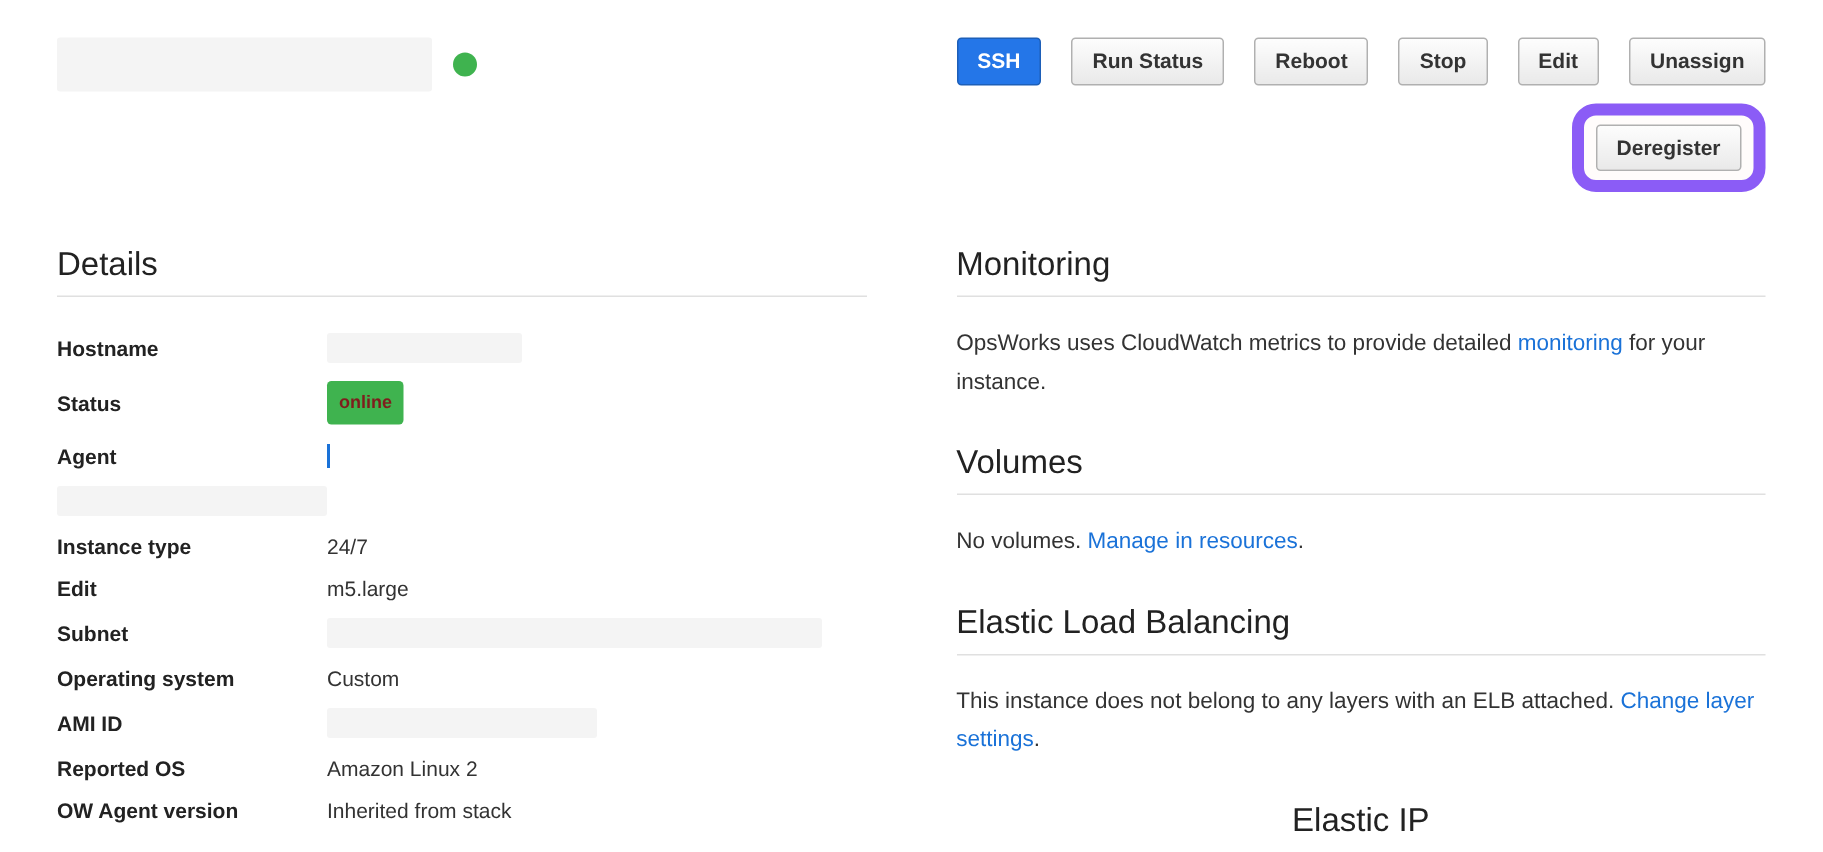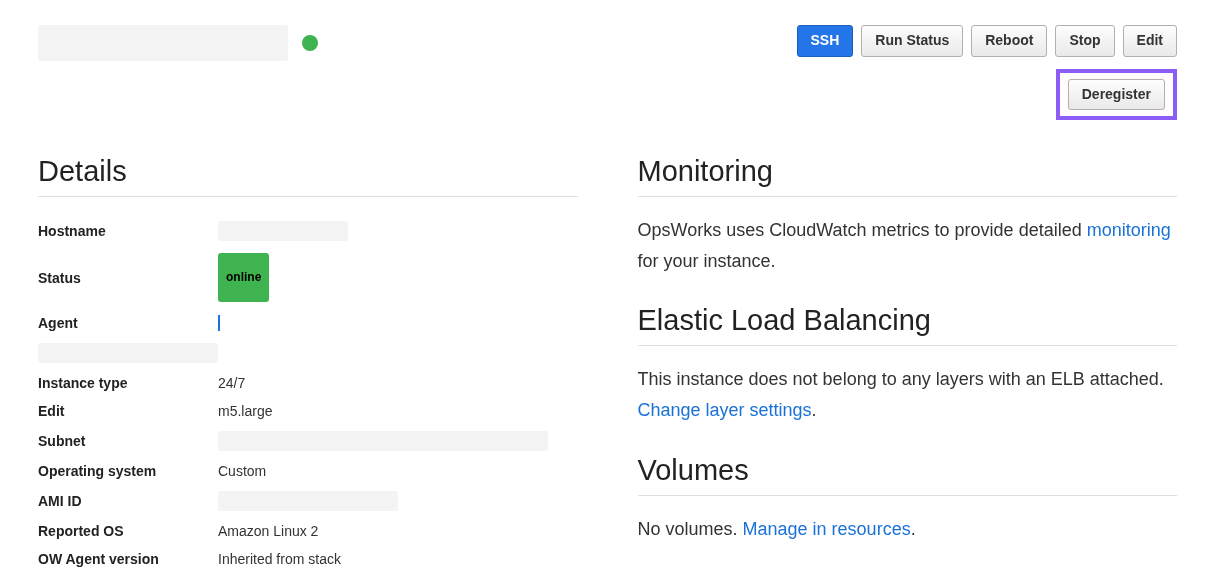--- a/index.html
+++ b/index.html
@@ -43,21 +43,21 @@
       flex: 1;
     }
     .actions-wrap {
       display: flex;
       flex-direction: column;
       align-items: flex-end;
       gap: 12px;
     }
     .btn-row {
       display: flex;
-      gap: 8px;
+      gap: 20px;
       flex-wrap: wrap;
     }
     .btn {
       display: inline-block;
       padding: 5px 13px;
       font-size: 14px;
       font-weight: 600;
       line-height: 1.4;
       border: 1px solid #b0b0b0;
       border-radius: 3px;
@@ -66,37 +66,37 @@
       cursor: pointer;
       white-space: nowrap;
     }
     .btn.primary {
       background: #2476e8;
       border-color: #1d5fb8;
       color: #fff;
     }
     .highlight-wrap {
       padding: 6px 8px;
-      border: 4px solid #8b5cf6;
-      border-radius: 0;
+      border: 8px solid #8b5cf6;
+      border-radius: 16px;
       background: rgba(233,87,63,0.02);
     }
     .columns {
       display: flex;
       gap: 60px;
     }
     .col {
       flex: 1;
       min-width: 0;
     }
     .section {
       margin-bottom: 28px;
     }
     .section h2 {
-      font-size: 29px;
+      font-size: 22px;
       font-weight: 400;
       color: #222;
       padding-bottom: 8px;
       border-bottom: 1px solid #e0e0e0;
       margin-bottom: 18px;
     }
     .kv-list {
       display: table;
       width: 100%;
     }
@@ -124,33 +124,33 @@
       height: 20px;
       vertical-align: middle;
     }
     .redact.w1 { width: 130px; }
     .redact.w2 { width: 180px; }
     .redact.w3 { width: 300px; }
     .redact.w4 { width: 330px; }
     .badge-online {
       display: inline-block;
       background: #3fb34f;
-      color: #000000;
+      color: #7f1d1d;
       font-size: 12px;
       font-weight: 600;
-      padding: 16px 8px;
+      padding: 6px 8px;
       border-radius: 3px;
       line-height: 1.4;
     }
     .link {
       color: #1a72d8;
       cursor: pointer;
     }
     .body-text {
-      font-size: 18px;
+      font-size: 15px;
       color: #333;
       line-height: 1.7;
     }
     .layers-bar {
       display: inline-block;
       width: 2px;
       height: 16px;
       background: #1a72d8;
       vertical-align: middle;
     }
@@ -164,20 +164,21 @@
     <span class="status-dot"></span>
   </div>
   <div class="spacer"></div>
   <div class="actions-wrap">
     <div class="btn-row">
       <button class="btn primary">SSH</button>
       <button class="btn">Run Status</button>
       <button class="btn">Reboot</button>
       <button class="btn">Stop</button>
       <button class="btn">Edit</button>
+      <button class="btn">Unassign</button>
     </div>
     <div class="btn-row">
       <span class="highlight-wrap">
         <button class="btn">Deregister</button>
       </span>
     </div>
   </div>
 </div>
 
 <div class="columns">
@@ -249,31 +250,31 @@
   <div class="col">
 
     <div class="section">
       <h2>Monitoring</h2>
       <p class="body-text">
         <span>OpsWorks uses CloudWatch metrics to provide detailed </span><span class="link">monitoring</span><span> for your instance.</span>
       </p>
     </div>
 
     <div class="section">
+      <h2>Volumes</h2>
+      <p class="body-text">
+        <span>No volumes. </span><span class="link">Manage in resources</span><span>.</span>
+      </p>
+    </div>
+
+    <div class="section">
       <h2>Elastic Load Balancing</h2>
       <p class="body-text">
         <span>This instance does not belong to any layers with an ELB attached. </span><span class="link">Change layer settings</span><span>.</span>
       </p>
     </div>
 
     <div class="section">
-      <h2>Volumes</h2>
-      <p class="body-text">
-        <span>No volumes. </span><span class="link">Manage in resources</span><span>.</span>
-      </p>
-    </div>
-
-    <div class="section">
       <h2 style="border-bottom:none;margin-bottom:0;text-align:center;">Elastic IP</h2>
     </div>
 
   </div>
 </div>
 
 </body></html>

